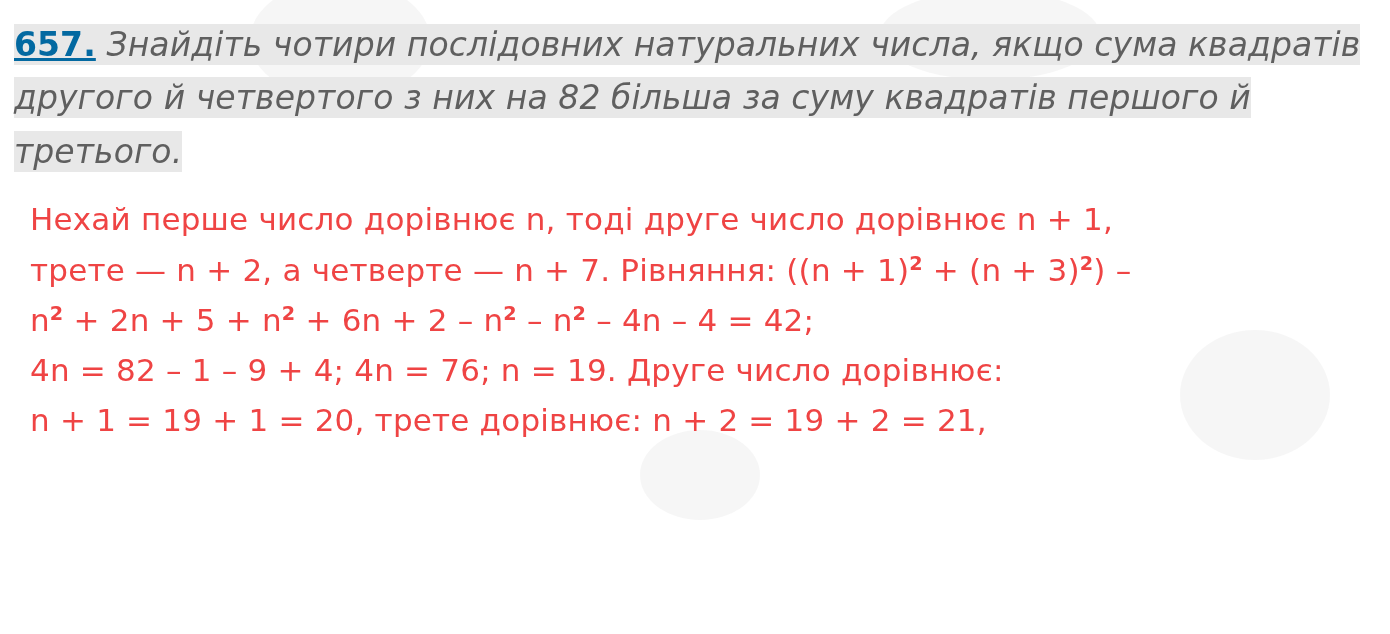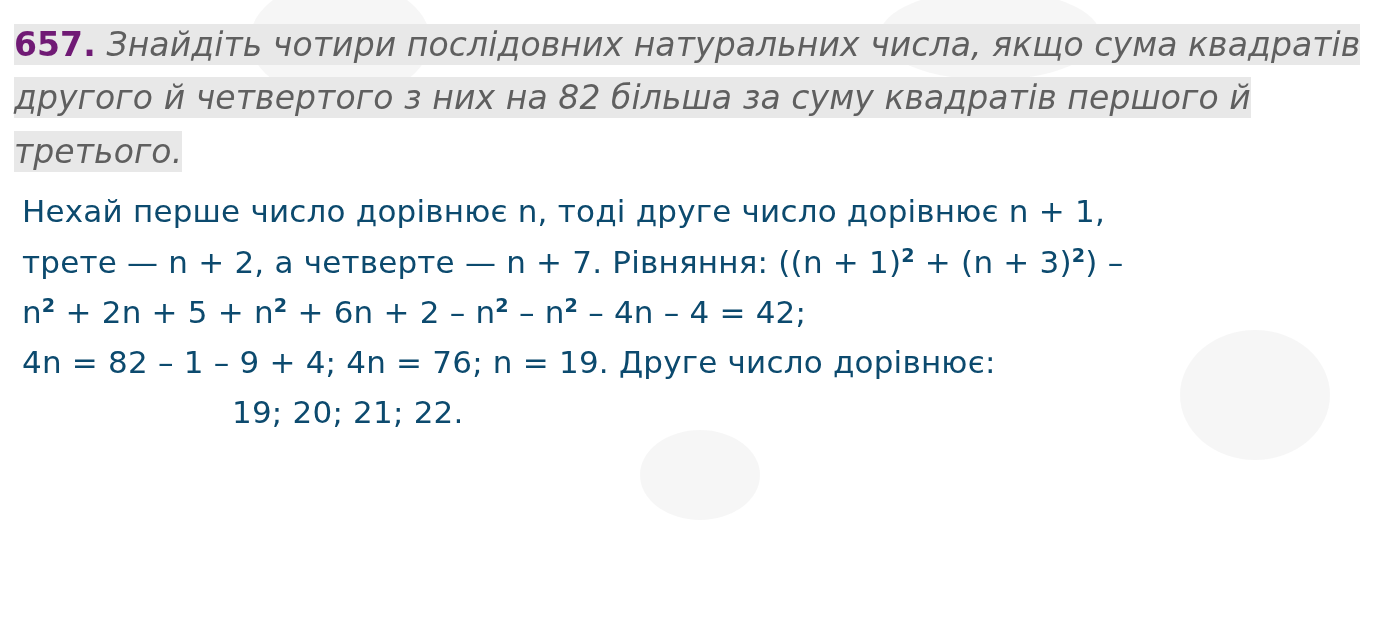--- a/index.html
+++ b/index.html
@@ -49,28 +49,29 @@
   }
   .task-statement .hl {
     background: #e8e8e8;
     padding: 1px 0;
     box-decoration-break: clone;
     -webkit-box-decoration-break: clone;
   }
   .task-number {
     font-style: normal;
     font-weight: bold;
-    color: #701a75;
+    color: #0369a1;
+    text-decoration: underline;
   }
 
   .solution {
     font-size: 31px;
     line-height: 1.62;
-    color: #0c4a6e;
-    margin: 8px;
+    color: #ef4444;
+    margin: 16px;
     letter-spacing: 0.2px;
   }
   .sol-line {
     white-space: pre-wrap;
   }
   .answer-line {
     padding-left: 210px;
   }
   sup {
     font-size: 0.62em;
@@ -96,18 +97,18 @@
     <div class="solution">
 
       <div class="sol-line">Нехай перше число дорівнює n, тоді друге число дорівнює n + 1,</div>
 
       <div class="sol-line"><span>трете — n + 2, а четверте — n + 7. Рівняння: ((n + 1)</span><sup>2</sup><span> + (n + 3)</span><sup>2</sup><span>) –</span></div>
 
 
       <div class="sol-line"><span>n</span><sup>2</sup><span> + 2n + 5 + n</span><sup>2</sup><span> + 6n + 2 – n</span><sup>2</sup><span> – n</span><sup>2</sup><span> – 4n – 4 = 42;</span></div>
 
       <div class="sol-line">4n = 82 – 1 – 9 + 4; 4n = 76; n = 19. Друге число дорівнює:</div>
+      <div class="sol-line">n + 1 = 19 + 1 = 20, трете дорівнює: n + 2 = 19 + 2 = 21,</div>
 
-      <div class="sol-line answer-line">19; 20; 21; 22.</div>
 
     </div>
   </div>
 </div>
 
 </body></html>

